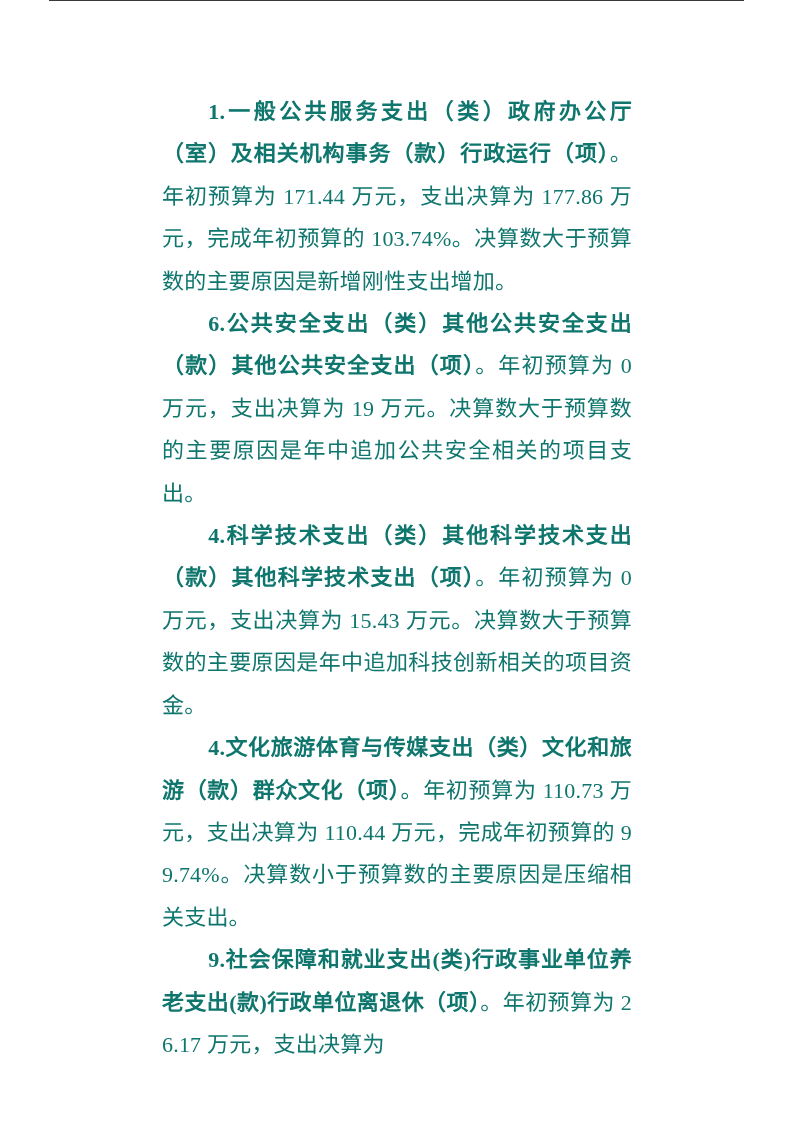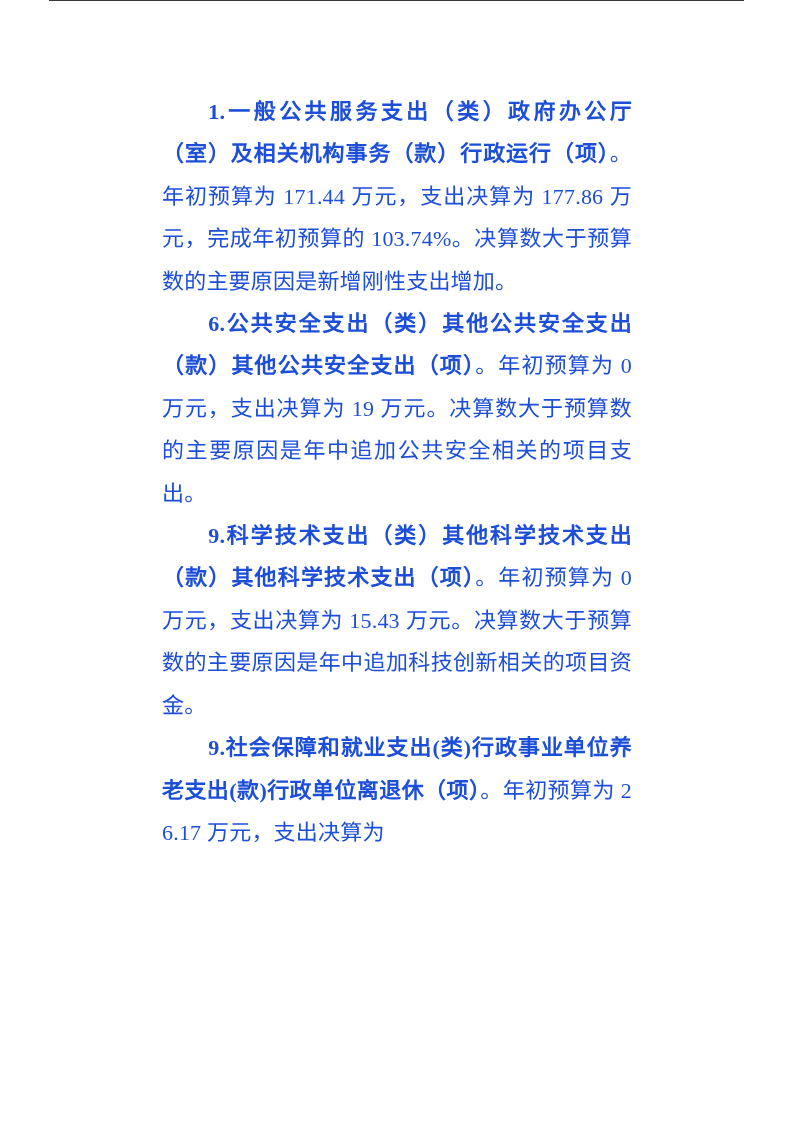--- a/index.html
+++ b/index.html
@@ -10,21 +10,21 @@
   .page {
     position: relative;
     width: 695px;
     height: 1122px;
     margin: 0 auto;
     background: #ffffff;
     box-sizing: border-box;
     padding: 91px 112px 0 113px;
     overflow: hidden;
     font-family: "Liberation Serif", "DejaVu Serif", serif;
-    color: #1d4ed8;
+    color: #0f766e;
   }
   .top-edge {
     position: absolute;
     top: 0;
     left: 0;
     width: 100%;
     height: 1px;
     background: #3a3a3a;
   }
   .doc-paragraph {
@@ -44,18 +44,19 @@
 </head>
 <body>
 
 <div class="page">
   <div class="top-edge"></div>
 
   <p class="doc-paragraph"><b>1.一般公共服务支出（类）政府办公厅（室）及相关机构事务（款）行政运行（项）</b><span>。年初预算为 171.44 万元，支出决算为 177.86 万元，完成年初预算的 103.74%。决算数大于预算数的主要原因是新增刚性支出增加。</span></p>
 
   <p class="doc-paragraph"><b>6.公共安全支出（类）其他公共安全支出（款）其他公共安全支出（项）</b><span>。年初预算为 0 万元，支出决算为 19 万元。决算数大于预算数的主要原因是年中追加公共安全相关的项目支出。</span></p>
 
-  <p class="doc-paragraph"><b>9.科学技术支出（类）其他科学技术支出（款）其他科学技术支出（项）</b><span>。年初预算为 0 万元，支出决算为 15.43 万元。决算数大于预算数的主要原因是年中追加科技创新相关的项目资金。</span></p>
+  <p class="doc-paragraph"><b>4.科学技术支出（类）其他科学技术支出（款）其他科学技术支出（项）</b><span>。年初预算为 0 万元，支出决算为 15.43 万元。决算数大于预算数的主要原因是年中追加科技创新相关的项目资金。</span></p>
 
+  <p class="doc-paragraph"><b>4.文化旅游体育与传媒支出（类）文化和旅游（款）群众文化（项）</b><span>。年初预算为 110.73 万元，支出决算为 110.44 万元，完成年初预算的 99.74%。决算数小于预算数的主要原因是压缩相关支出。</span></p>
 
 
   <p class="doc-paragraph"><b>9.社会保障和就业支出(类)行政事业单位养老支出(款)行政单位离退休（项）</b><span>。年初预算为 26.17 万元，支出决算为</span></p>
 </div>
 
 </body></html>

